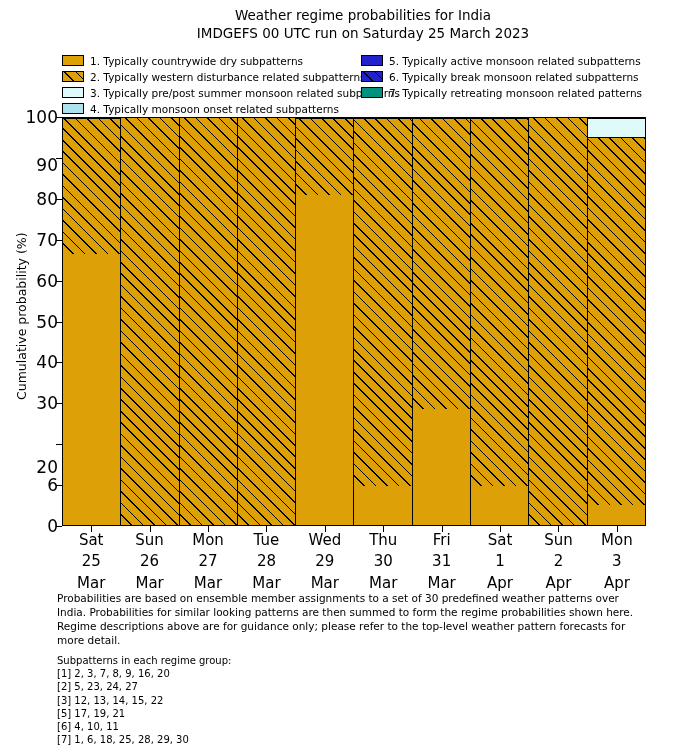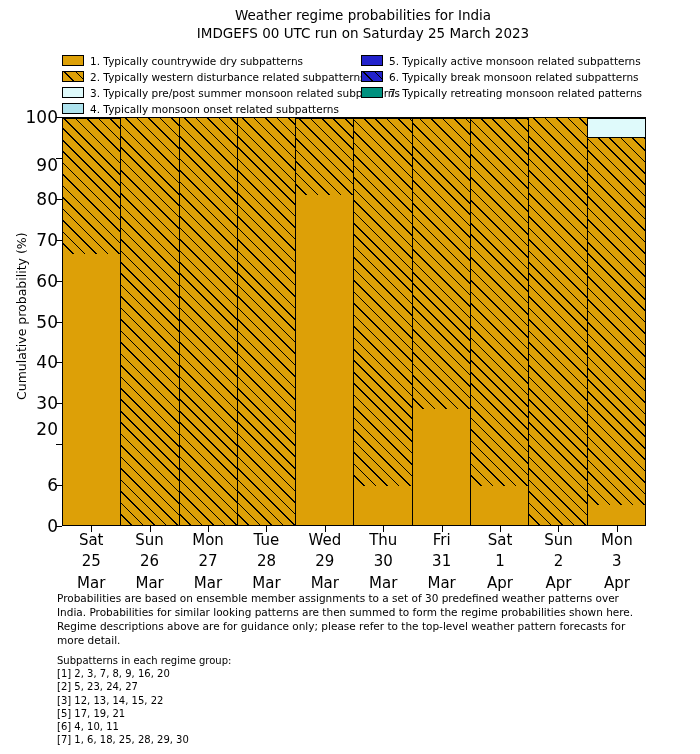--- a/index.html
+++ b/index.html
@@ -207,21 +207,21 @@
     </div>
 </div>
 
 <div class="plot-wrap">
   <div class="ylabel">Cumulative probability (%)</div>
   <div id="yticks">
       <div class="ytick" style="top: 526px;">0</div>
       <div class="ytickmark" style="top: 526px;"></div>
       <div class="ytick" style="top: 485.1px;">6</div>
       <div class="ytickmark" style="top: 485.1px;"></div>
-      <div class="ytick" style="top: 429px; text-align: right;">20</div>
+      <div class="ytick" style="top: 467px; text-align: right;">20</div>
       <div class="ytickmark" style="top: 444.2px;"></div>
       <div class="ytick" style="top: 403.3px;">30</div>
       <div class="ytickmark" style="top: 403.3px;"></div>
       <div class="ytick" style="top: 362.4px;">40</div>
       <div class="ytickmark" style="top: 362.4px;"></div>
       <div class="ytick" style="top: 321.5px;">50</div>
       <div class="ytickmark" style="top: 321.5px;"></div>
       <div class="ytick" style="top: 280.6px;">60</div>
       <div class="ytickmark" style="top: 280.6px;"></div>
       <div class="ytick" style="top: 239.7px;">70</div>

